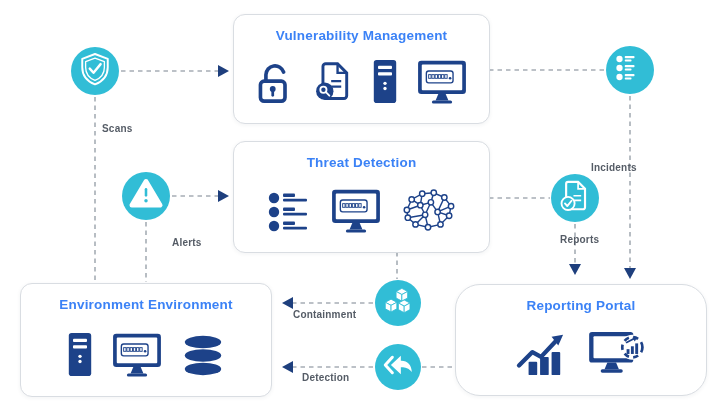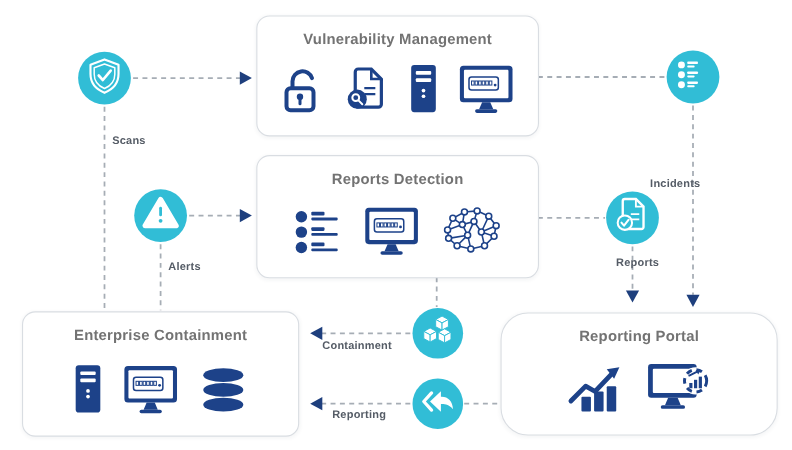--- a/index.html
+++ b/index.html
@@ -8,21 +8,21 @@
     font-family:"Liberation Sans",sans-serif;
   }
   .connectors{position:absolute;left:0;top:0;z-index:1;}
   .node-box{
     position:absolute;z-index:2;background:#ffffff;
     border:1.5px solid #d9dde2;border-radius:12px;
     box-shadow:0 1px 4px rgba(40,50,70,0.06);
     display:flex;flex-direction:column;align-items:center;
   }
   .box-title{
-    margin-top:13px;font-size:13.5px;font-weight:bold;color:#737373;letter-spacing:.2px;
+    margin-top:13px;font-size:13.5px;font-weight:bold;color:#3b82f6;letter-spacing:.2px;
     text-align:center;
   }
   .icon-row{display:flex;align-items:flex-end;justify-content:center;gap:17px;margin-top:9px;flex:1;padding-bottom:14px;}
   .badge{
     position:absolute;z-index:3;background:#31bdd6;border-radius:50%;
     display:flex;align-items:center;justify-content:center;
   }
   .flow-label{
     position:absolute;z-index:3;font-size:10px;font-weight:bold;color:#555c66;letter-spacing:.2px;
     white-space:nowrap;
@@ -103,21 +103,21 @@
           </g>
           <circle cx="36.8" cy="21" r="1.4" fill="#1d4289"></circle>
           <path d="M24 38 h8 l3 7 h-14 z" fill="#1d4289"></path>
           <rect x="17" y="45" width="22" height="3.5" rx="1.75" fill="#1d4289"></rect>
         </svg>
       </span>
     </div>
   </div>
 
   <div class="node-box" style="left:233px;top:141px;width:255px;height:110px;">
-    <div class="box-title">Reports Detection</div>
+    <div class="box-title">Threat Detection</div>
     <div class="icon-row">
       <span>
         <svg width="46" height="44" viewBox="0 0 46 44">
           <g fill="#1d4289">
             <circle cx="7" cy="8" r="5.2"></circle>
               <rect x="16" y="3.5" width="12" height="3.4" rx="1"></rect>
               <rect x="16" y="8.8" width="24" height="2.6" rx="1"></rect>
             <circle cx="7" cy="22" r="5.2"></circle>
               <rect x="16" y="17.5" width="12" height="3.4" rx="1"></rect>
               <rect x="16" y="22.8" width="24" height="2.6" rx="1"></rect>
@@ -167,21 +167,21 @@
               <circle cx="33" cy="17" r="2.8"></circle>
               <circle cx="27" cy="30" r="2.8"></circle>
               <circle cx="40" cy="27" r="2.8"></circle>
           </g>
         </svg>
       </span>
     </div>
   </div>
 
   <div class="node-box" style="left:20px;top:283px;width:250px;height:112px;">
-    <div class="box-title">Enterprise Containment</div>
+    <div class="box-title">Environment Environment</div>
     <div class="icon-row">
       <span>
         <svg width="28" height="47" viewBox="0 0 30 50">
           <rect x="3" y="2" width="24" height="46" rx="3" fill="#1d4289"></rect>
           <rect x="7.5" y="8" width="15" height="3.6" rx="1" fill="#ffffff"></rect>
           <rect x="7.5" y="15" width="15" height="3.6" rx="1" fill="#ffffff"></rect>
           <circle cx="15" cy="27" r="1.8" fill="#ffffff"></circle>
           <circle cx="15" cy="32.5" r="1.8" fill="#ffffff"></circle>
         </svg>
       </span>
@@ -318,19 +318,19 @@
   <div class="badge" style="left:375px;top:344px;width:46px;height:46px;">
     <span>
       <svg width="34" height="34" viewBox="0 0 48 48">
         <path d="M16 13 L6 24 L16 35" stroke="#ffffff" stroke-width="4.2" fill="none" stroke-linecap="round" stroke-linejoin="round"></path>
         <path d="M14 24 L28 11 V18 C37 17.5 43 23.5 43.5 34 C39 28 32.5 27 28 27.3 V37 Z" fill="#ffffff"></path>
       </svg>
     </span>
   </div>
 
   <div class="flow-label" style="left:102px;top:123px;">Scans</div>
-  <div class="flow-label" style="left:153px;top:237px;">Alerts</div>
+  <div class="flow-label" style="left:172px;top:237px;">Alerts</div>
   <div class="flow-label" style="left:591px;top:122px;margin-top:40px;">Incidents</div>
   <div class="flow-label" style="left:516px;top:234px;padding-left:44px;">Reports</div>
   <div class="flow-label" style="left:293px;top:309px;">Containment</div>
-  <div class="flow-label" style="left:302px;top:372px;">Reporting</div>
+  <div class="flow-label" style="left:302px;top:372px;">Detection</div>
 
 </div>
 
 </body></html>

